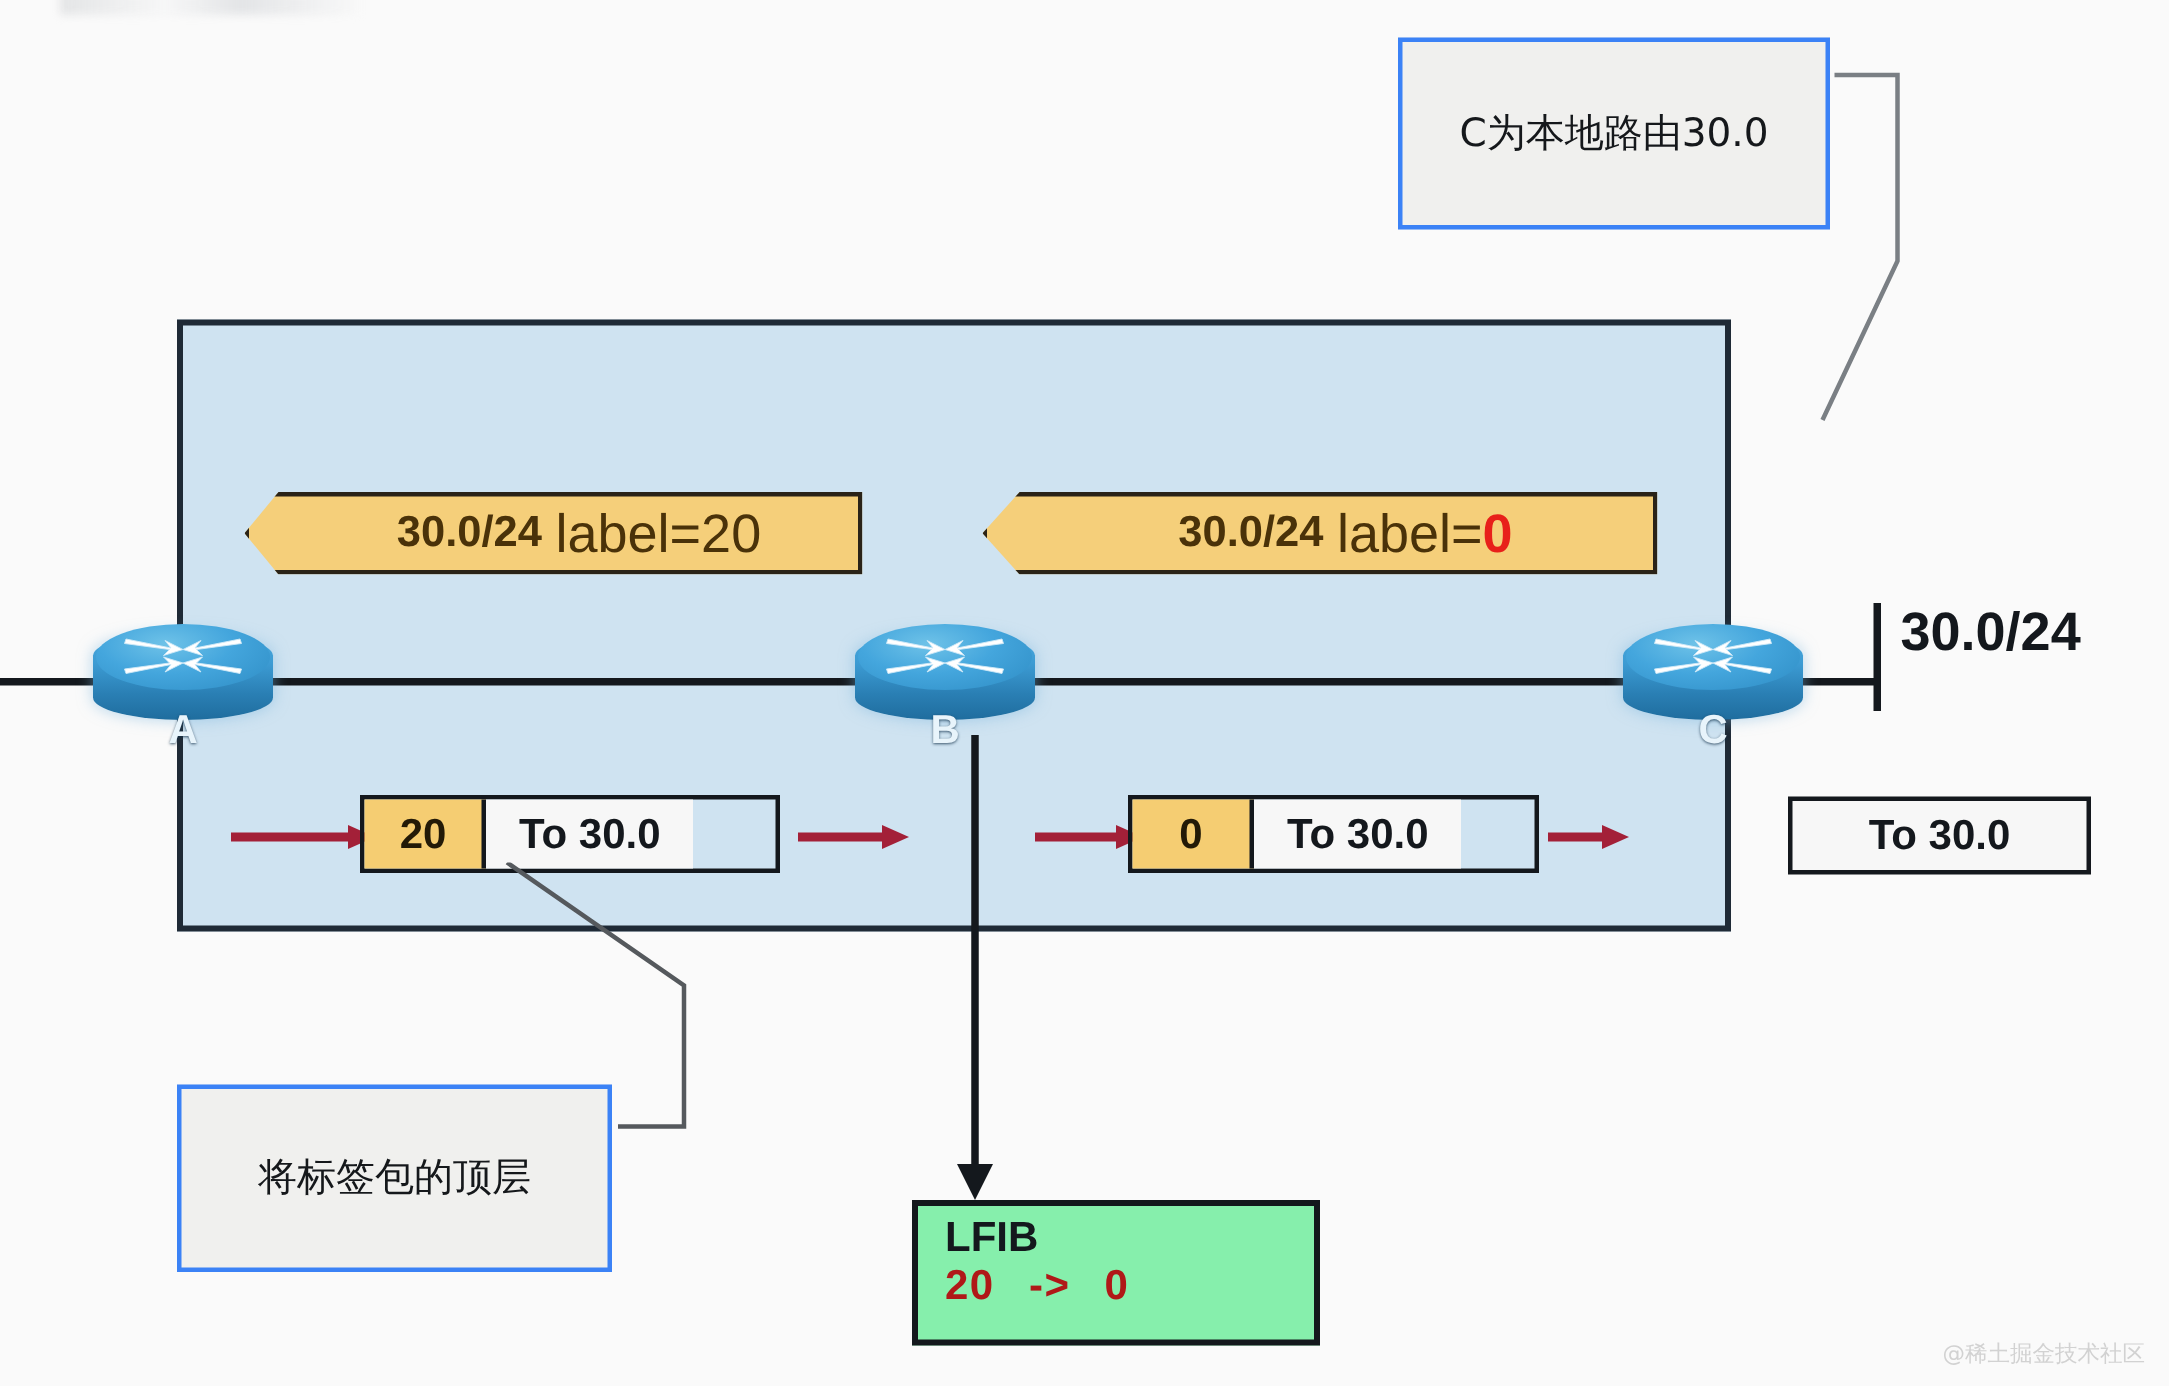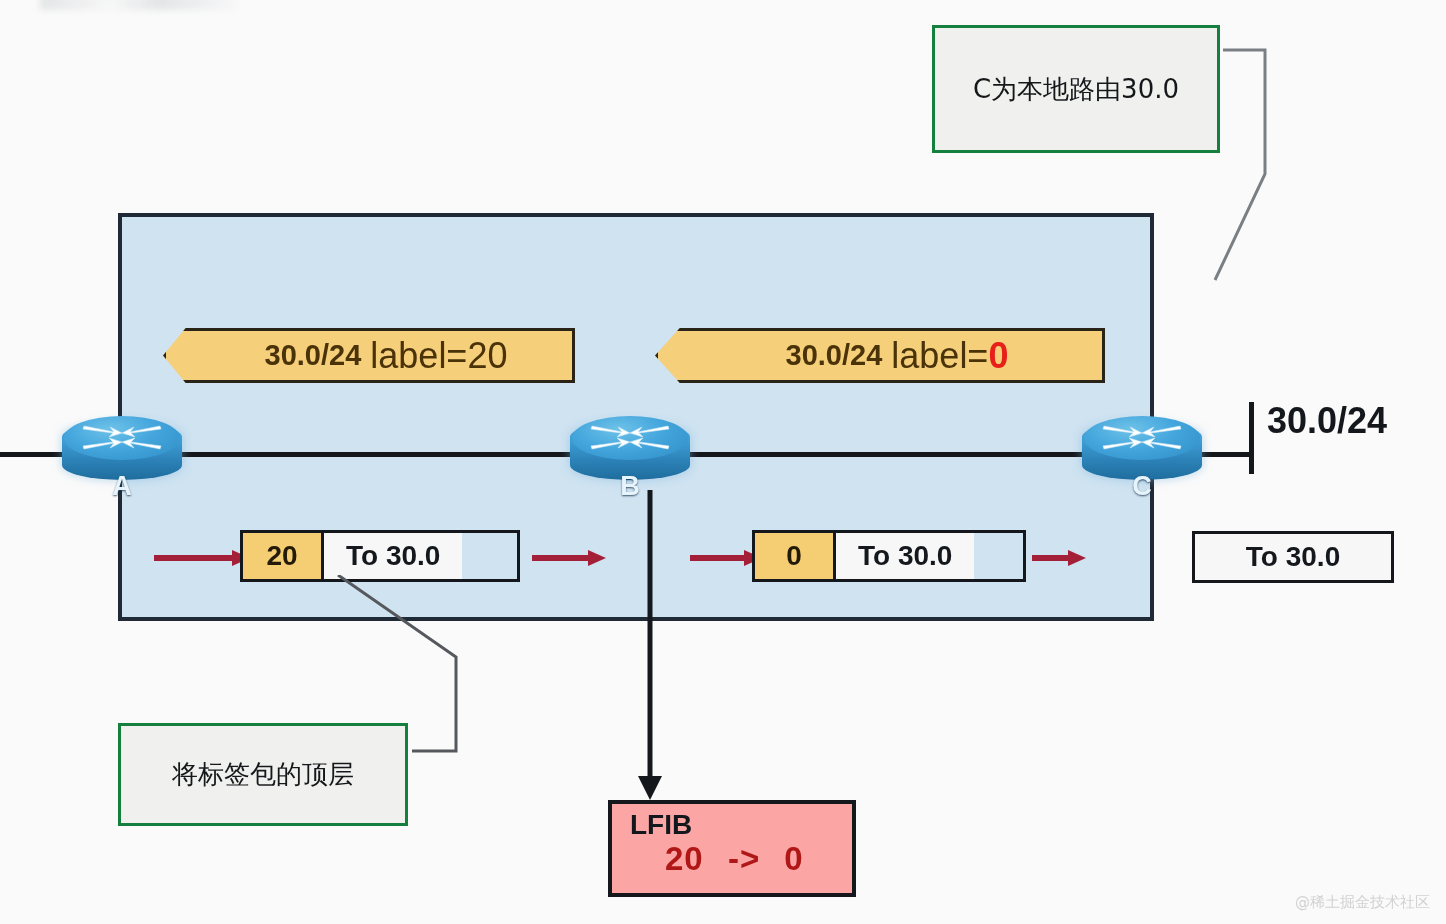--- a/index.html
+++ b/index.html
@@ -150,48 +150,47 @@
     font-size: 28px; font-weight: bold; color: #14181d;
   }
 
   
   .flow-arrow { position: absolute; height: 20px; }
 
   
   .callout {
     position: absolute;
     background: #f0f0ee;
-    border: 3px solid #15803d;
+    border: 3px solid #3b82f6;
     box-sizing: border-box;
     display: flex; align-items: center; justify-content: center;
     text-align: center;
     color: #15181b;
     font-family: "DejaVu Sans", sans-serif;
     font-size: 26px;
     line-height: 1.32;
     padding: 6px 12px;
   }
   .lfib-box {
     position: absolute;
     left: 608px; top: 800px;
-    width: 248px; height: 97px;
-    background: #fca5a5;
+    width: 272px; height: 97px;
+    background: #86efac;
     border: 4px solid #14181d;
     box-sizing: border-box;
     padding: 6px 0 0 18px;
   }
   .lfib-title {
     font-size: 28px; font-weight: bold; color: #14181d;
     line-height: 1.08;
   }
   .lfib-row {
-    font-size: 33px; font-weight: bold; color: #b01818;
+    font-size: 28px; font-weight: bold; color: #b01818;
     line-height: 1.18;
     letter-spacing: 1px;
-    margin-left: 35px;
   }
 
   .watermark {
     position: absolute;
     right: 16px; bottom: 12px;
     font-size: 15px;
     color: #d2d2d2;
     font-family: "DejaVu Sans", sans-serif;
   }
   .leader { position: absolute; }
@@ -301,21 +300,21 @@
   </svg>
   <div class="callout" style="left:932px; top:25px; width:288px; height:128px;">
     <div>
       <div>C为本地路由30.0</div>
     </div>
   </div>
 
   <svg class="leader" style="left:330px; top:575px; width:160px; height:190px;" viewBox="0 0 160 190">
     <polyline points="8,0 126,82 126,176 82,176" fill="none" stroke="#55595d" stroke-width="3"></polyline>
   </svg>
-  <div class="callout" style="left:118px; top:723px; width:290px; height:103px;">
+  <div class="callout" style="left:118px; top:723px; width:290px; height:125px;">
     <div>
       <div>将标签包的顶层</div>
     </div>
   </div>
 
   <svg class="leader" style="left:630px; top:490px; width:40px; height:312px;" viewBox="0 0 40 312">
     <line x1="20" y1="0" x2="20" y2="288" stroke="#14181d" stroke-width="5"></line>
     <polygon points="8,286 32,286 20,310" fill="#14181d"></polygon>
   </svg>
 

